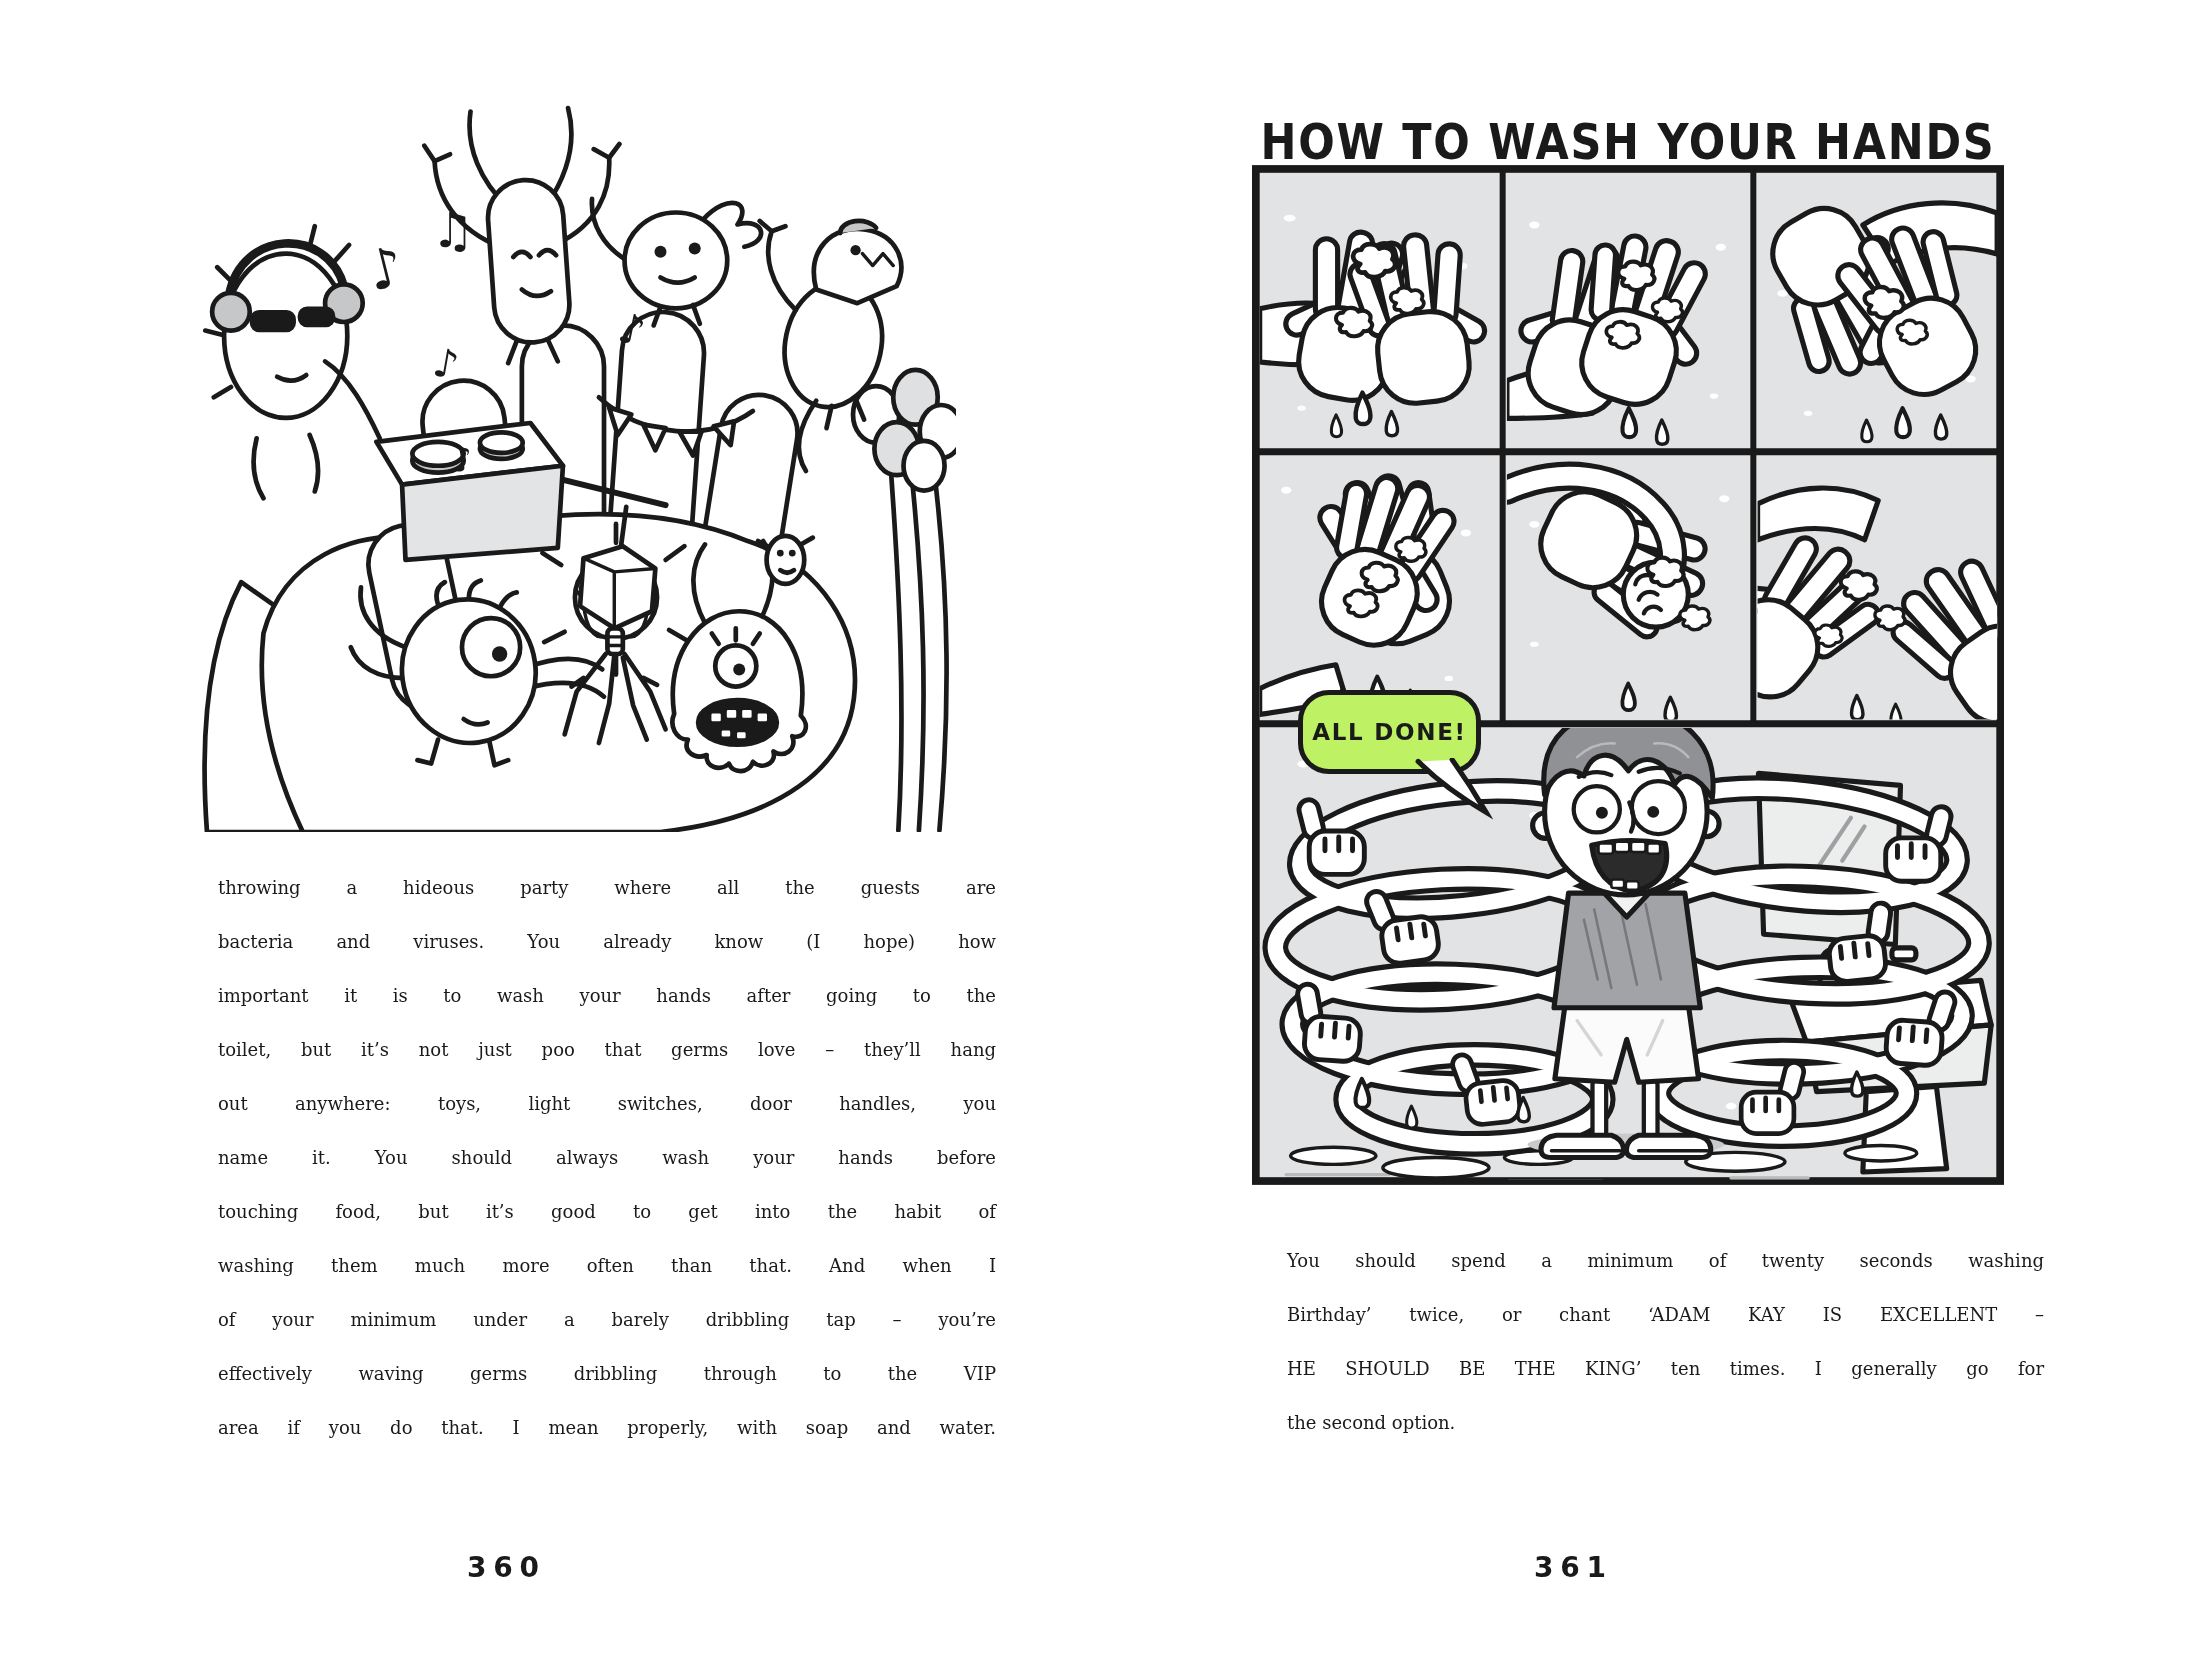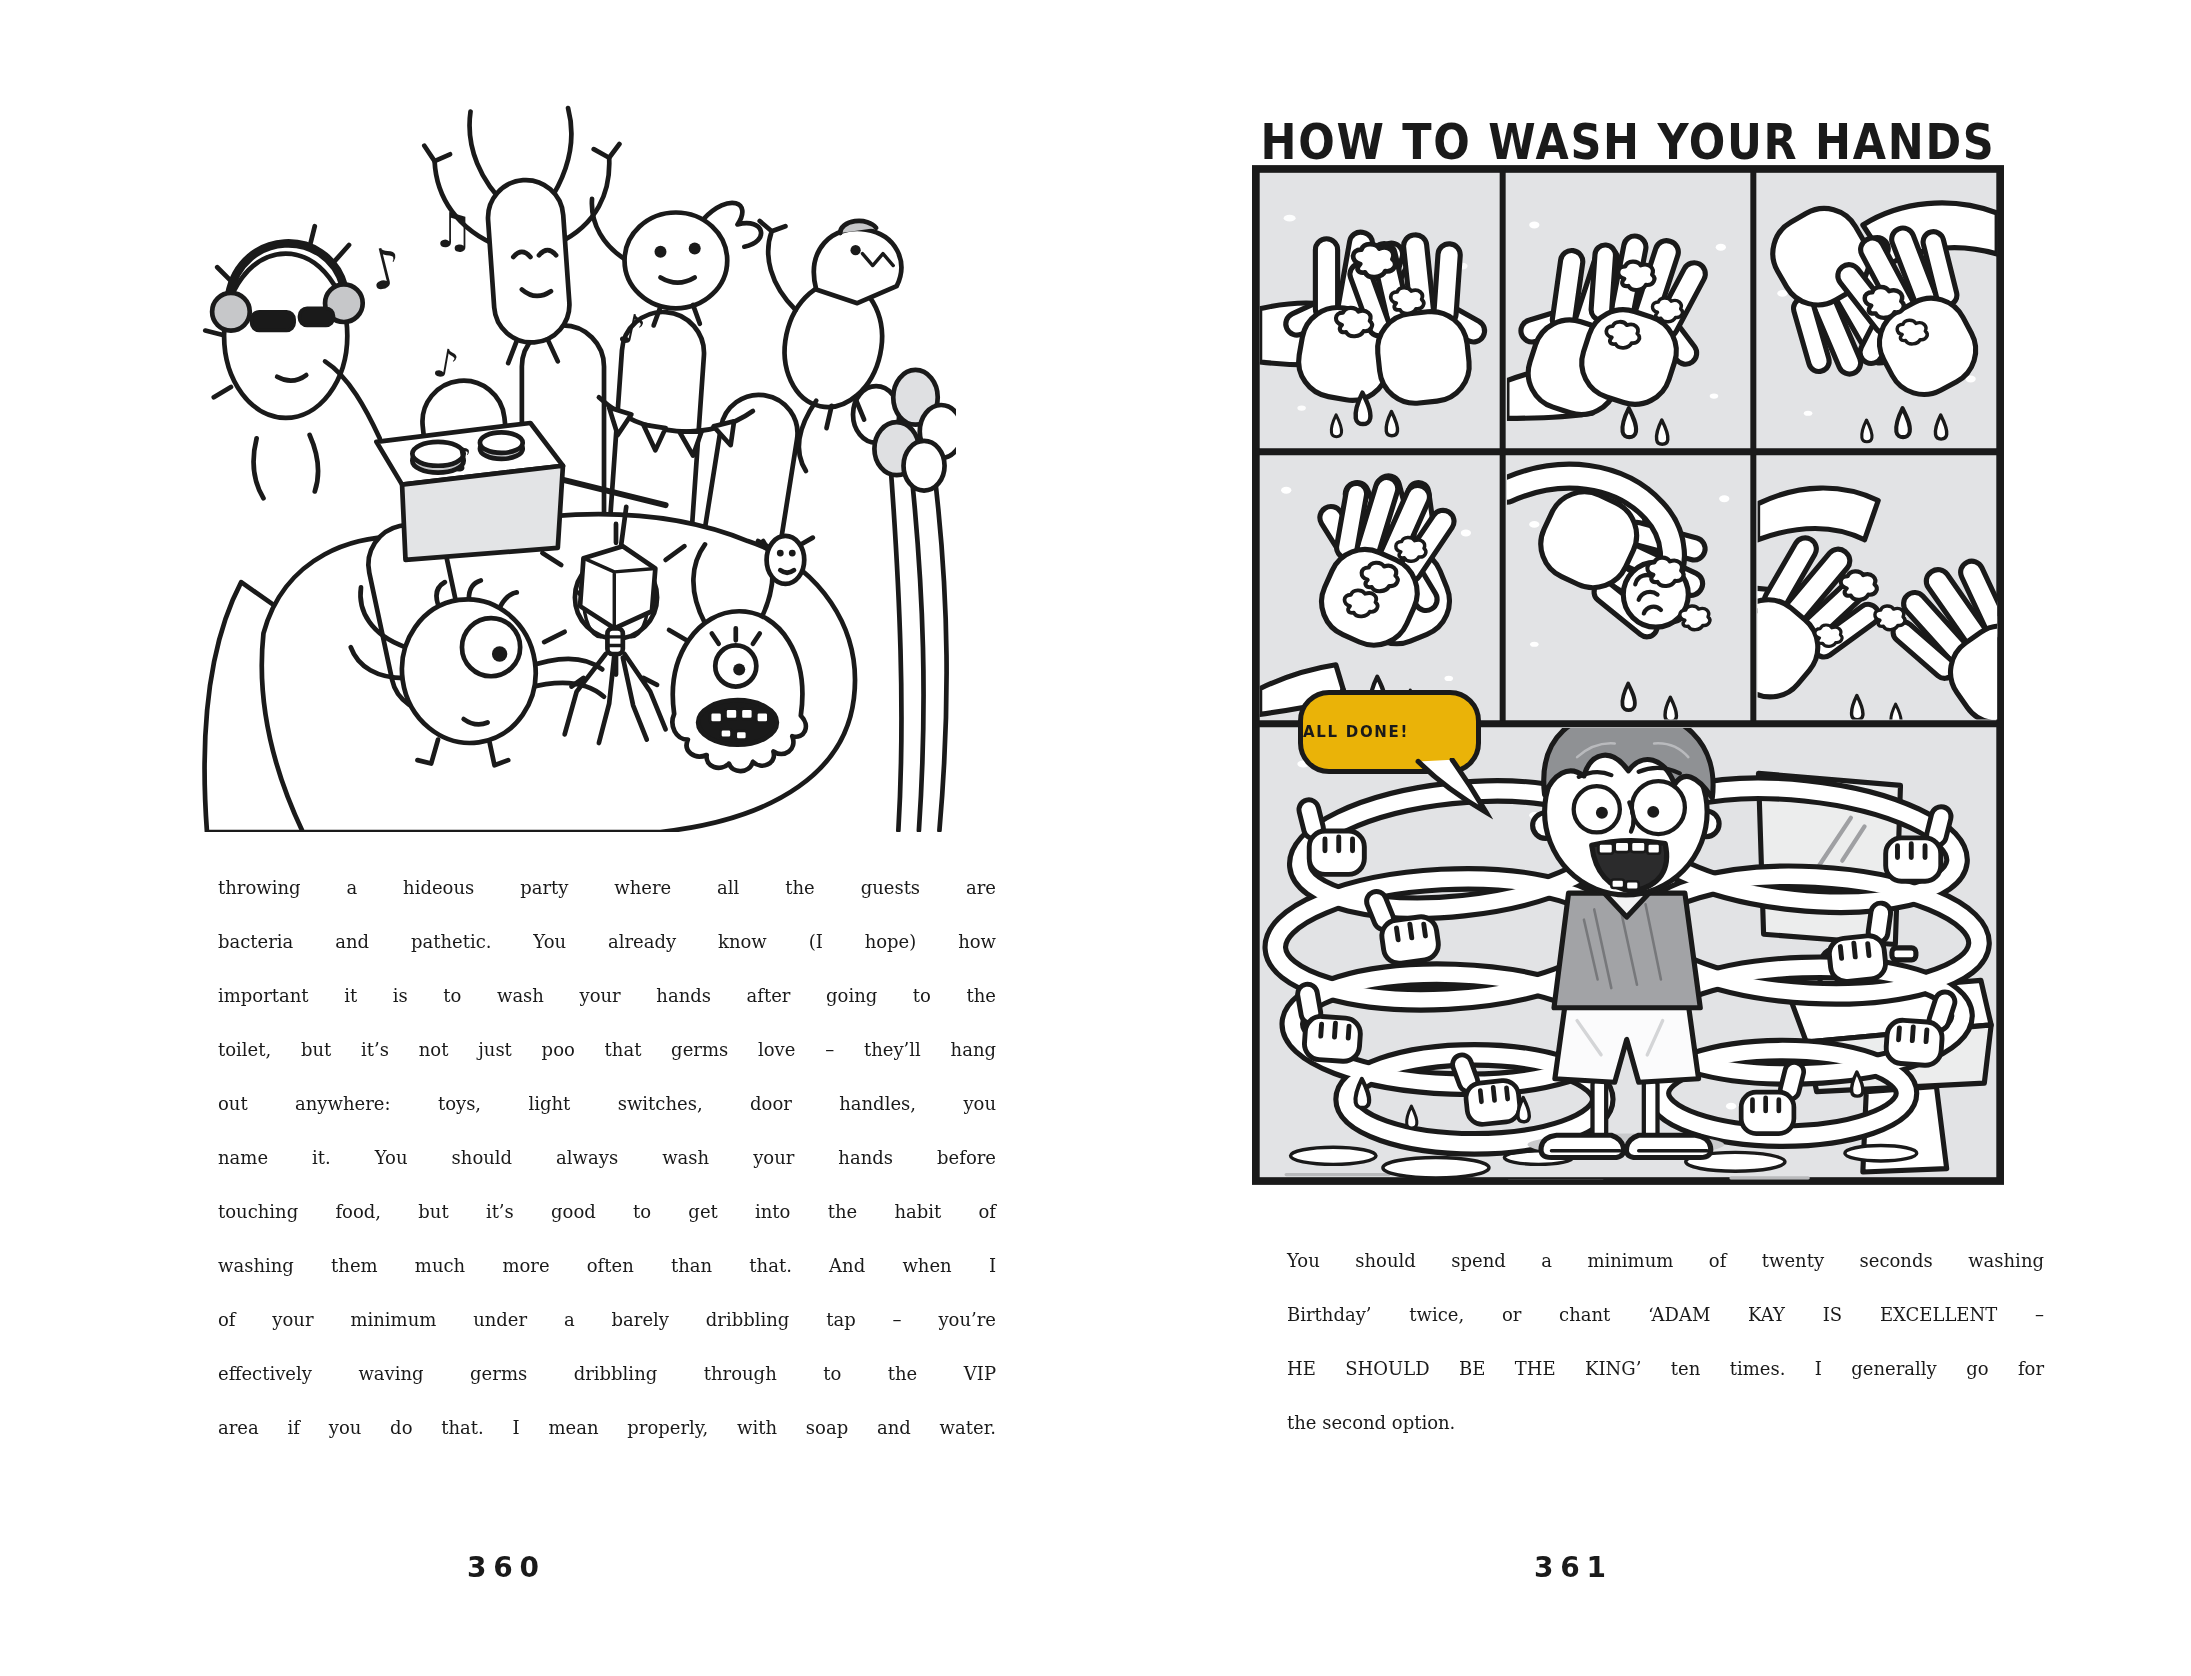--- a/index.html
+++ b/index.html
@@ -12,23 +12,23 @@
   .right-text{left:1252px;top:1234px;width:757px;}
   .title{position:absolute;left:1252px;top:84px;width:752px;text-align:center;
          font-family:"DejaVu Sans", sans-serif;font-weight:bold;font-size:43px;
          letter-spacing:1.7px;transform:scaleY(1.15);transform-origin:center top;}
   .pagenum{position:absolute;top:1551px;width:188px;
            font-family:"DejaVu Sans", sans-serif;font-weight:bold;font-size:28px;letter-spacing:6.8px;}
   .pagenum.pl{left:467px;} .pagenum.pr{left:1534px;}
   svg.illu{position:absolute;}
   #left-illu{left:181px;top:79px;}
   #comic{left:1252px;top:165px;}
-  .bubble{position:absolute;left:1298px;top:690px;width:173px;height:74px;background:#eab308;
-          border:5.1px solid #1a1a1a;border-radius:31px;display:flex;align-items:center;
-          font-family:"DejaVu Sans", sans-serif;font-weight:bold;font-size:15px;letter-spacing:1.7px;z-index:3;}
+  .bubble{position:absolute;left:1298px;top:690px;width:173px;height:74px;background:#bef264;
+          border:5.1px solid #1a1a1a;border-radius:31px;display:flex;align-items:center;justify-content:center;
+          font-family:"DejaVu Sans", sans-serif;font-weight:bold;font-size:23px;letter-spacing:1.7px;z-index:3;}
   .bubble-tail{position:absolute;left:1406px;top:758px;z-index:4;}
   text.note{font-family:"DejaVu Sans", sans-serif;}
 </style>
 </head>
 <body>
 
 <div class="spread">
 
   <section>
 
@@ -179,21 +179,21 @@
           <ellipse cx="706" cy="562" rx="22" ry="28"></ellipse>
           <circle cx="700" cy="554" r="4" fill="#1a1a1a" stroke="none"></circle>
           <circle cx="714" cy="554" r="4" fill="#1a1a1a" stroke="none"></circle>
           <path d="M700,574 q8,6 16,0" fill="none"></path>
         </g>
       </g>
     </svg>
 
     <div class="body-text left-text">
       <div class="line">throwing a hideous party where all the guests are</div>
-      <div class="line">bacteria and pathetic. You already know (I hope) how</div>
+      <div class="line">bacteria and viruses. You already know (I hope) how</div>
       <div class="line">important it is to wash your hands after going to the</div>
       <div class="line">toilet, but it’s not just poo that germs love – they’ll hang</div>
       <div class="line">out anywhere: toys, light switches, door handles, you</div>
       <div class="line">name it. You should always wash your hands before</div>
       <div class="line">touching food, but it’s good to get into the habit of</div>
       <div class="line">washing them much more often than that. And when I</div>
       <div class="line">of your minimum under a barely dribbling tap – you’re</div>
       <div class="line">effectively waving germs dribbling through to the VIP</div>
       <div class="line">area if you do that. I mean properly, with soap and water.</div>
     </div>

